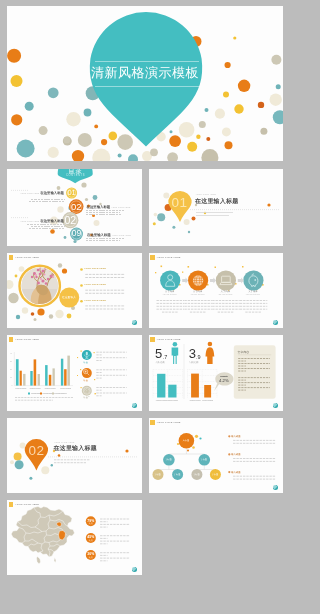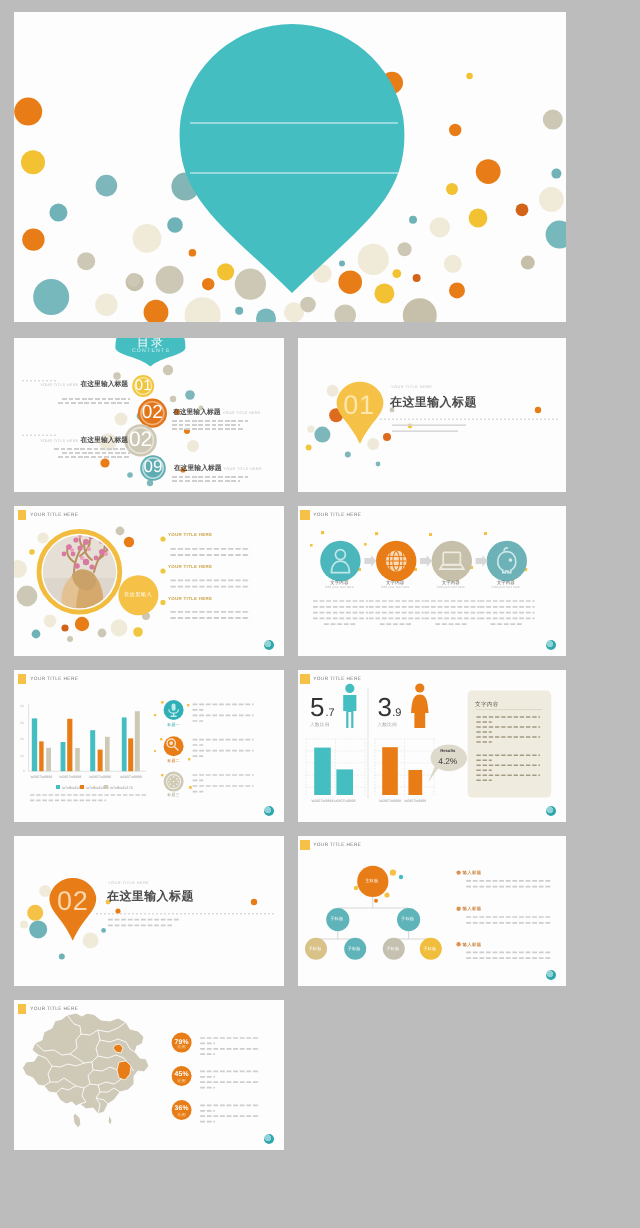--- a/index.html
+++ b/index.html
@@ -90,20 +90,21 @@
       <circle cx="212.9" cy="107.7" r="5.1" fill="#f0ead8"></circle>
       <circle cx="272.8" cy="111.3" r="7" fill="#77b8bd"></circle>
       <circle cx="195.3" cy="118.6" r="3.5" fill="#cdc8b5"></circle>
       <circle cx="219.4" cy="125.9" r="4.5" fill="#f0ead8"></circle>
       <circle cx="256.9" cy="125.3" r="3.5" fill="#c6c0ab"></circle>
     </g>
     <path d="M139 6 A56.5 56.5 0 0 1 194.6 52.7 C199.5 92 174 106 139 140.5 C104 106 78.5 92 83.4 52.7 A56.5 56.5 0 0 1 139 6 Z" fill="#44bec1"></path>
   </svg>
   <div style="position:absolute;left:88px;top:55px;width:104px;height:1px;background:rgba(255,255,255,.45);"></div>
   <div style="position:absolute;left:88px;top:79.5px;width:104px;height:1px;background:rgba(255,255,255,.45);"></div>
+  <div style="position:absolute;left:0;top:58px;width:276px;text-align:center;font-size:13px;color:#fff;letter-spacing:.5px;">清新风格演示模板</div>
 </div>
 
 <div class="slide" style="left:7px;top:169px;width:134.5px;height:77px;">
   <svg class="sv" viewBox="0 0 134.5 77">
     <g>
       <circle cx="77" cy="16" r="2.6" fill="#cdc8b5"></circle>
       <circle cx="51.5" cy="19" r="1.9" fill="#cec9b4"></circle>
       <circle cx="79.5" cy="30.5" r="1.6" fill="#cdc8b5"></circle>
       <circle cx="88" cy="28.5" r="2.4" fill="#7eb7bb"></circle>
       <circle cx="81.5" cy="37" r="1.5" fill="#e87d17"></circle>

